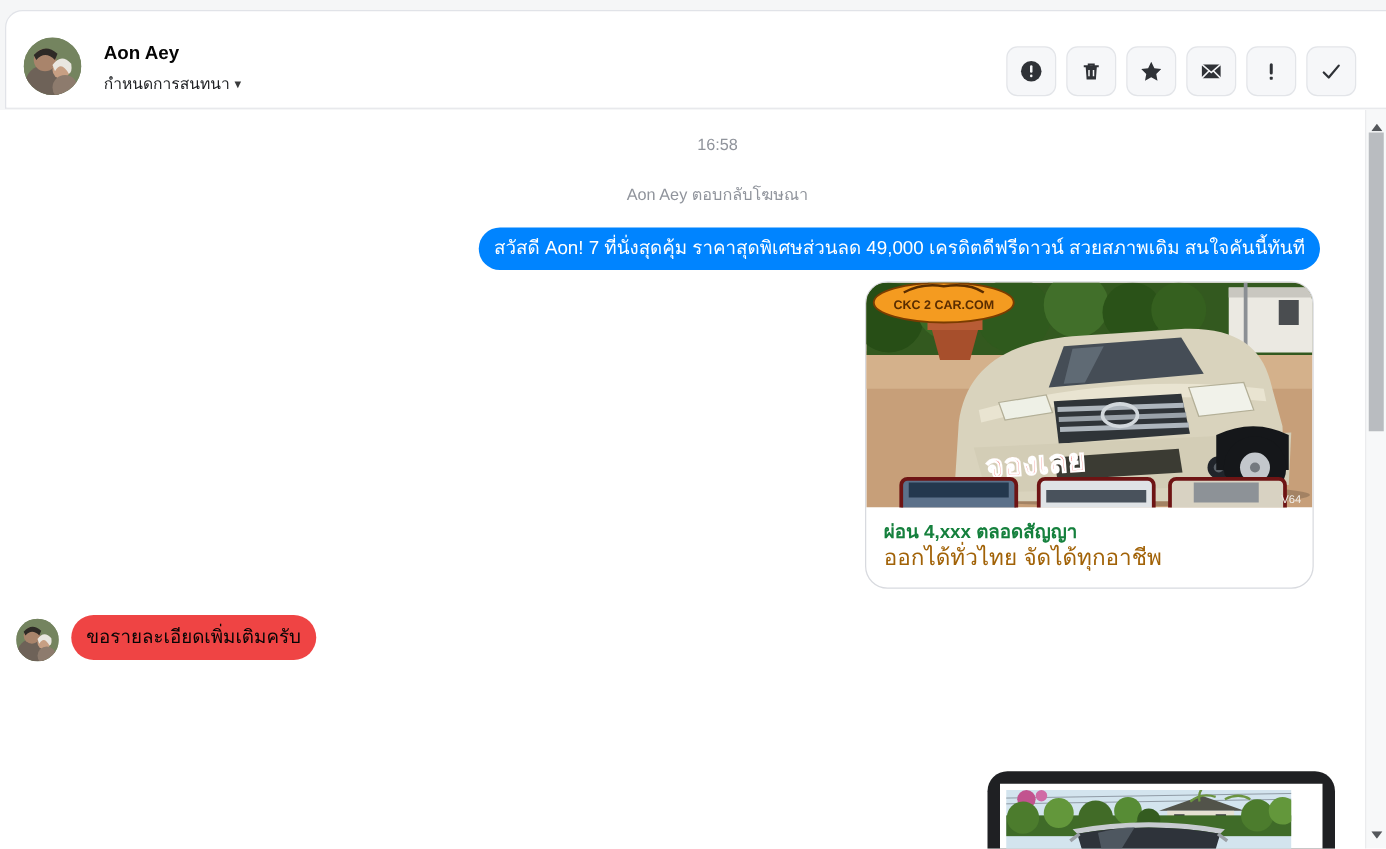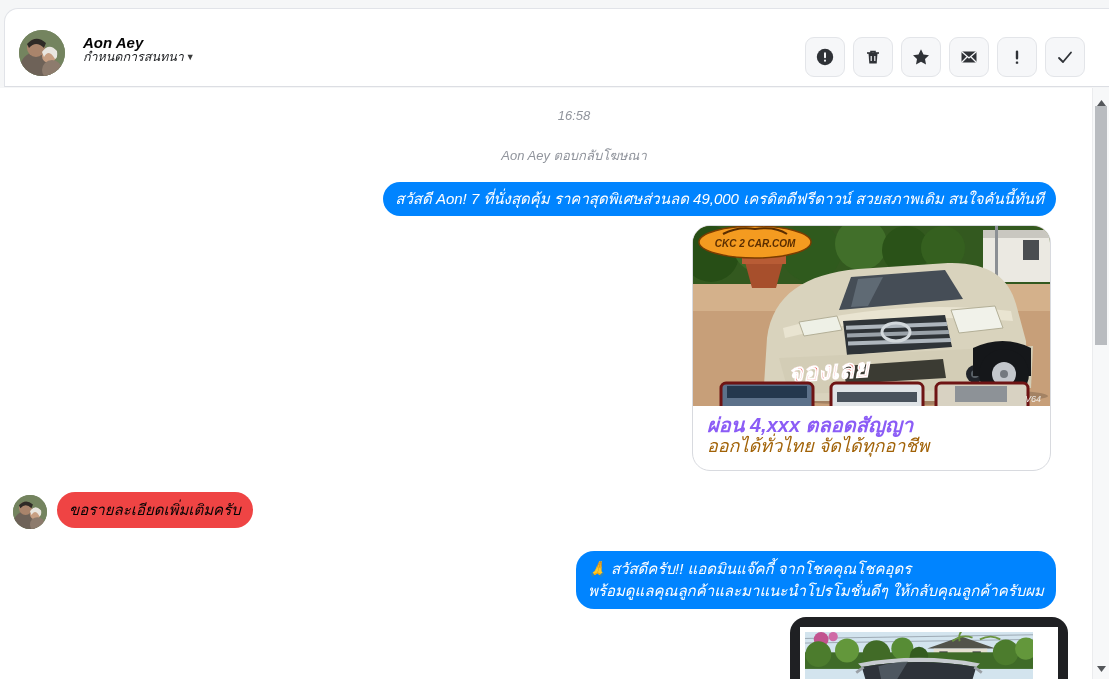--- a/index.html
+++ b/index.html
@@ -1,27 +1,27 @@
 <!DOCTYPE html>
 <html><head>
 <meta charset="utf-8">
 <style>
   html,body{margin:0;padding:0;background:#fff;}
   .app{position:relative;width:1109px;height:679px;overflow:hidden;background:#fff;
-       font-family:"Liberation Sans","DejaVu Sans",sans-serif;font-style:italic;-webkit-font-smoothing:antialiased;}
+       font-family:"Liberation Sans","DejaVu Sans",sans-serif;-webkit-font-smoothing:antialiased;}
 
   
   .topbar-bg{position:absolute;left:0;top:0;width:1109px;height:88px;background:#f5f6f7;}
   .header-card{position:absolute;left:4px;top:8px;right:0;height:79px;background:#fff;
                border:1px solid #e1e3e8;border-right:none;border-radius:14px 0 0 0;
                border-bottom:1px solid #dcdee3;box-sizing:border-box;}
   .hdr-avatar{position:absolute;left:14px;top:21px;width:46px;height:46px;border-radius:50%;
               overflow:hidden;background:#7b8a6a;}
   .hdr-name{position:absolute;left:78px;top:25px;font-size:15px;font-weight:bold;color:#050505;}
-  .hdr-menu{position:absolute;left:78px;top:38px;font-size:12.5px;color:#1c1e21;cursor:pointer;
+  .hdr-menu{position:absolute;left:78px;top:48px;font-size:12.5px;color:#1c1e21;cursor:pointer;
             display:flex;align-items:center;gap:2px;}
   .hdr-caret{font-size:9px;color:#3a3b3c;line-height:1;}
   .hdr-actions{position:absolute;right:24px;top:28px;display:flex;gap:8px;}
   .icon-btn{width:40px;height:40px;border-radius:9px;background:#f6f7f9;border:1px solid #e3e5e9;
             display:flex;align-items:center;justify-content:center;box-sizing:border-box;cursor:pointer;}
   .icon-btn svg{display:block;}
 
   
   .chat{position:absolute;left:0;top:88px;width:1092px;bottom:0;background:#fff;}
   .meta{position:absolute;left:0;width:1092px;text-align:center;font-size:13px;color:#90949c;padding-left:28px;}
@@ -38,21 +38,21 @@
   .bubble-in-1{top:404px;left:57px;padding:8px 12px;}
 
   .msg-avatar{position:absolute;left:13px;top:407px;width:34px;height:34px;border-radius:50%;
               overflow:hidden;background:#7b8a6a;}
 
   
   .attach-card{position:absolute;top:137px;right:41px;width:357px;background:#fff;
                border:1px solid #d8dadf;border-radius:18px;overflow:hidden;box-sizing:content-box;}
   .attach-photo{display:block;width:357px;height:180px;cursor:pointer;}
   .attach-caption{padding:9px 14px 13px 14px;}
-  .attach-title{font-size:20px;font-weight:bold;color:#8b5cf6;line-height:21px;}
+  .attach-title{font-size:15px;font-weight:bold;color:#15803d;line-height:21px;}
   .attach-sub{font-size:18px;color:#a16207;line-height:21px;}
 
   
   .frame-img{position:absolute;left:790px;top:529px;width:258px;background:#1f2023;
              border-radius:16px;padding:10px;cursor:pointer;}
   .frame-inner{background:#fff;padding:5px;}
   .frame-inner svg{display:block;}
 
   
   .scrollbar{position:absolute;right:0;top:88px;width:17px;bottom:0;background:#f7f8f9;
@@ -225,24 +225,20 @@
         <circle cx="17" cy="38" r="16" fill="#6e6258"></circle>
         <circle cx="17" cy="18" r="9" fill="#a9846b"></circle>
         <path d="M8 14 Q17 4 27 13 L25 18 Q17 10 10 18 Z" fill="#2e2a26"></path>
         <circle cx="30" cy="26" r="7" fill="#c79f83"></circle>
         <path d="M23 22 Q30 12 38 21 Q39 28 36 29 Q30 18 25 27 Z" fill="#e9e6e0"></path>
         <circle cx="33" cy="40" r="10" fill="#8d7b6d"></circle>
       </svg>
     </div>
     <div class="bubble in bubble-in-1">ขอรายละเอียดเพิ่มเติมครับ</div>
 
-    <div class="bubble out bubble2">
-      <span class="line">🙏 สวัสดีครับ!! แอดมินแจ๊คกี้ จากโชคคุณโชคอุดร</span>
-      <span class="line">พร้อมดูแลคุณลูกค้าและมาแนะนำโปรโมชั่นดีๆ ให้กลับคุณลูกค้าครับผม</span>
-    </div>
 
     <div class="frame-img">
       <div class="frame-inner">
         <svg width="228" height="120" viewBox="0 0 248 130" preserveAspectRatio="xMidYMin slice">
           <rect width="248" height="130" fill="#d3e4ee"></rect>
           <line x1="0" y1="7" x2="248" y2="3" stroke="#8a95a0" stroke-width="0.8"></line>
           <line x1="0" y1="12" x2="248" y2="8" stroke="#8a95a0" stroke-width="0.8"></line>
 
           <polygon points="133,18 170,5 207,18" fill="#52534a"></polygon>
           <rect x="140" y="18" width="58" height="16" fill="#e5e0d2"></rect>

